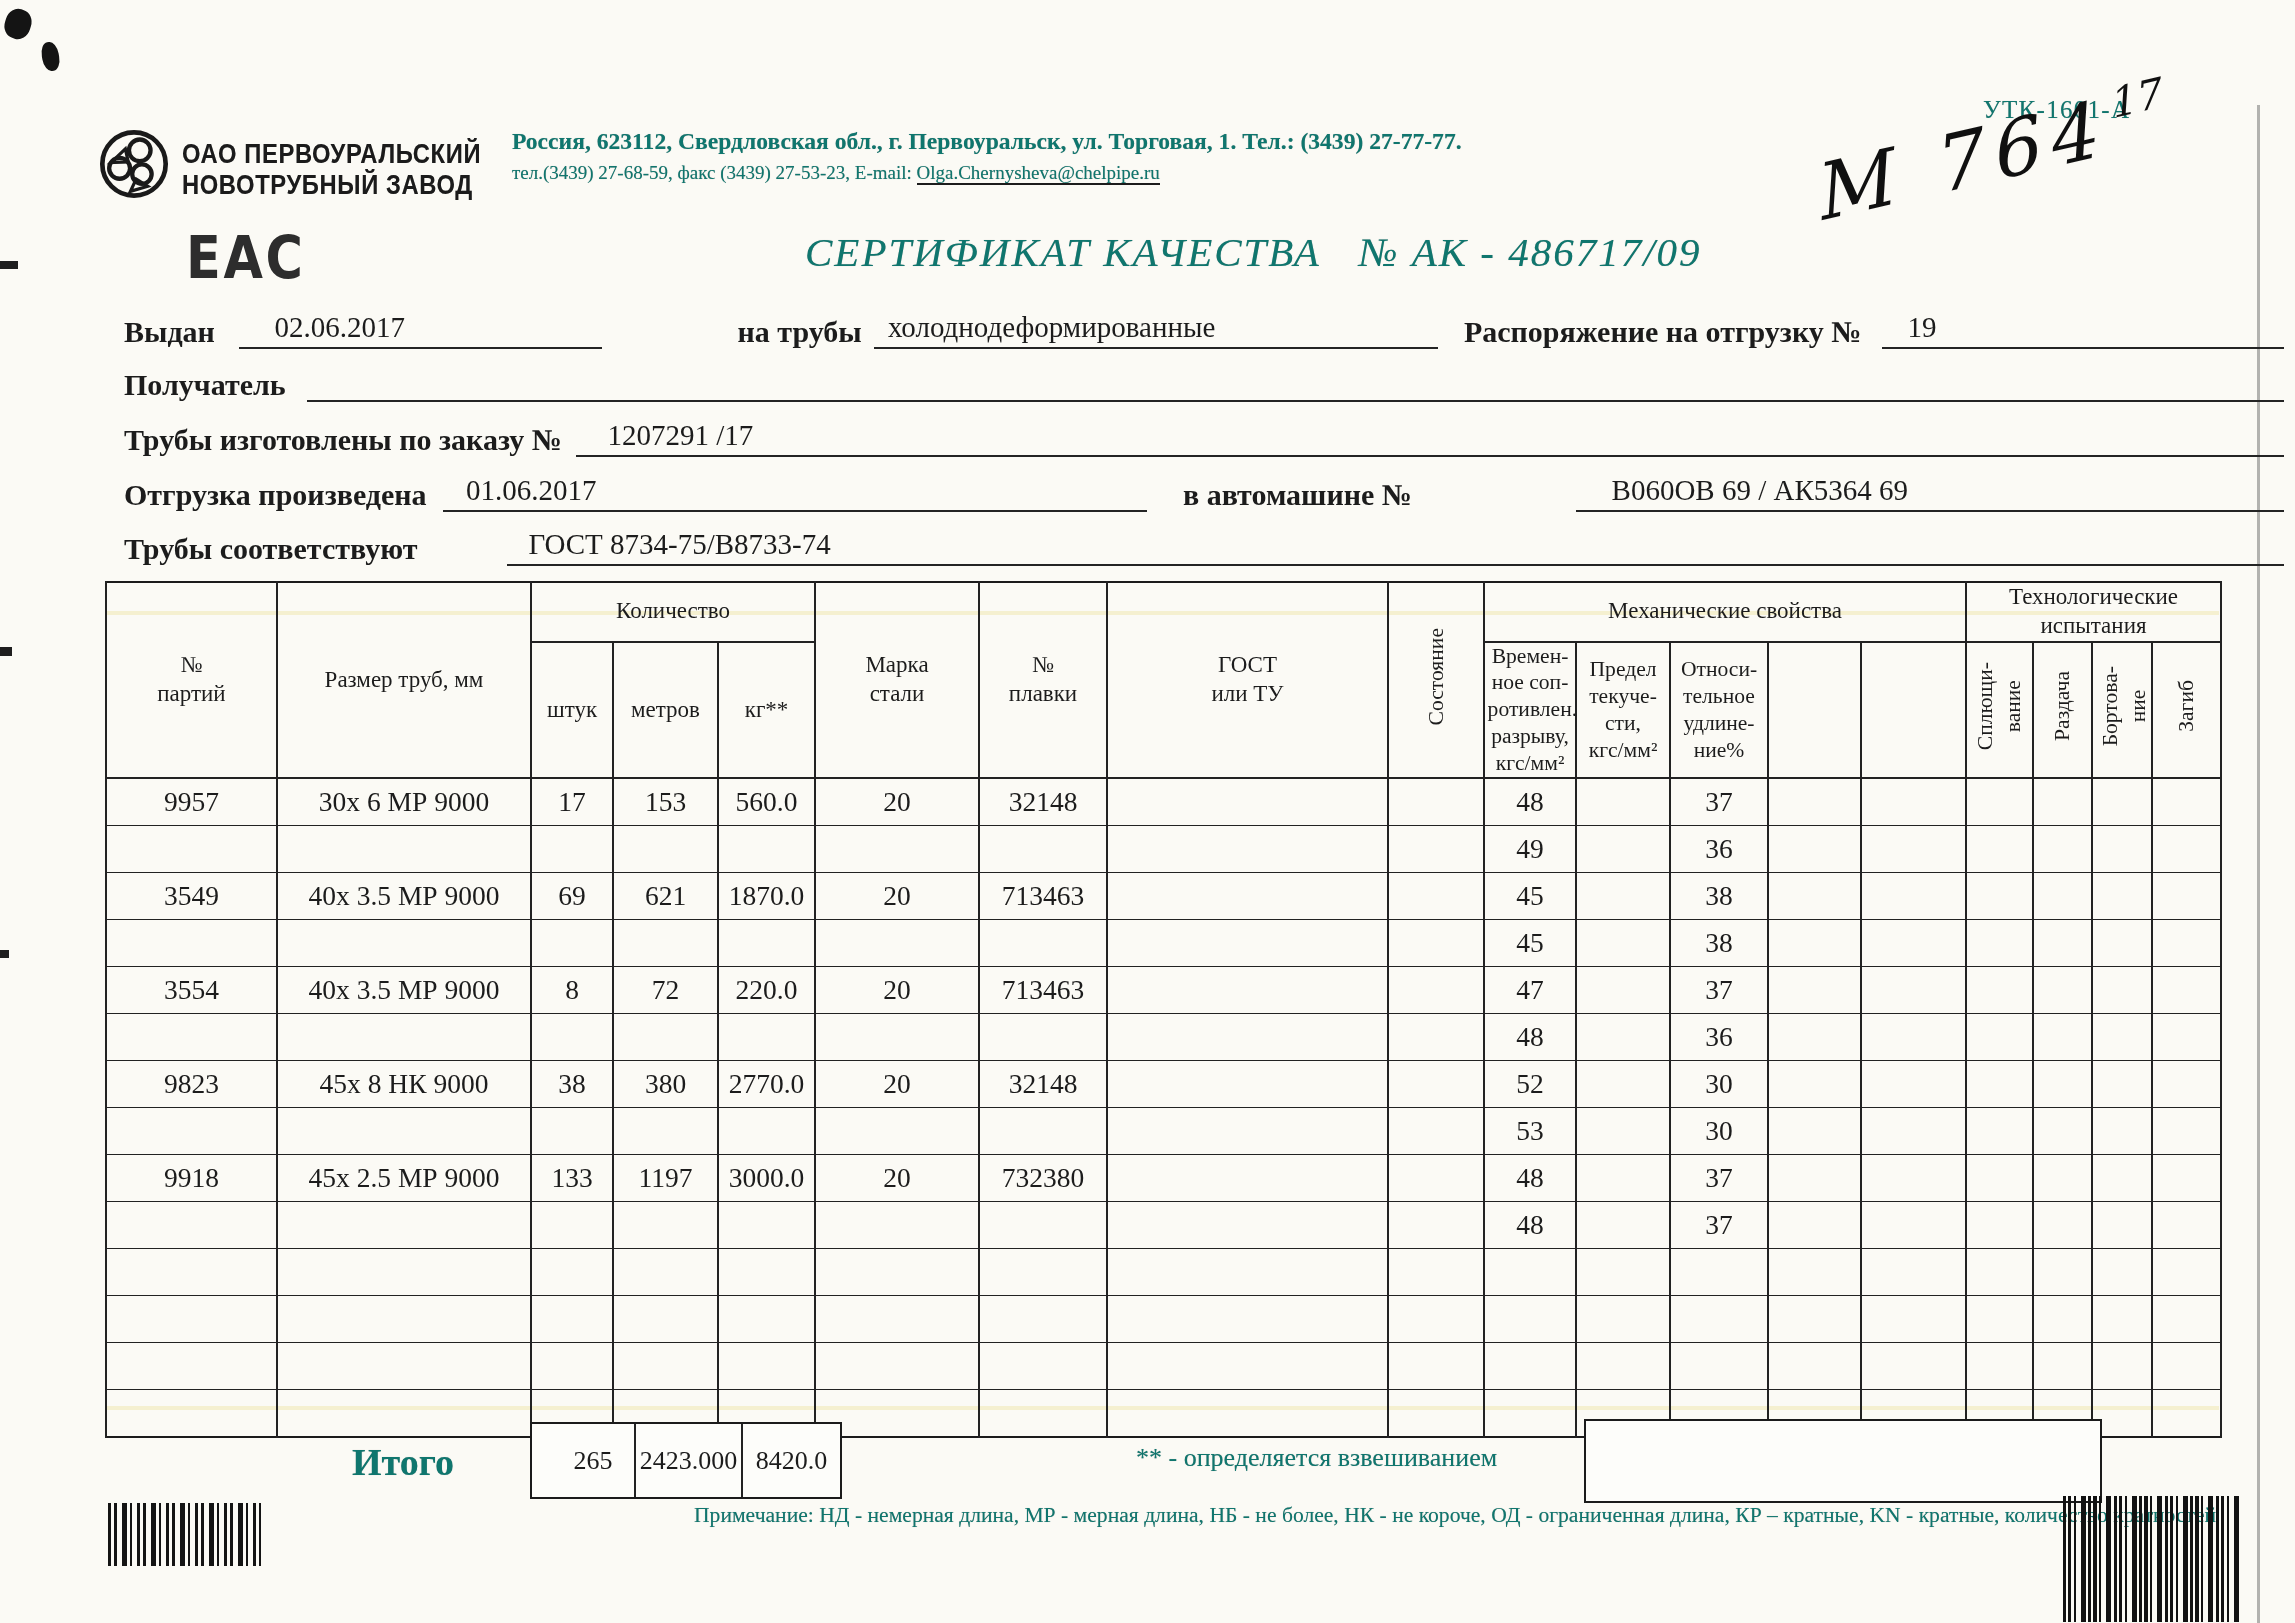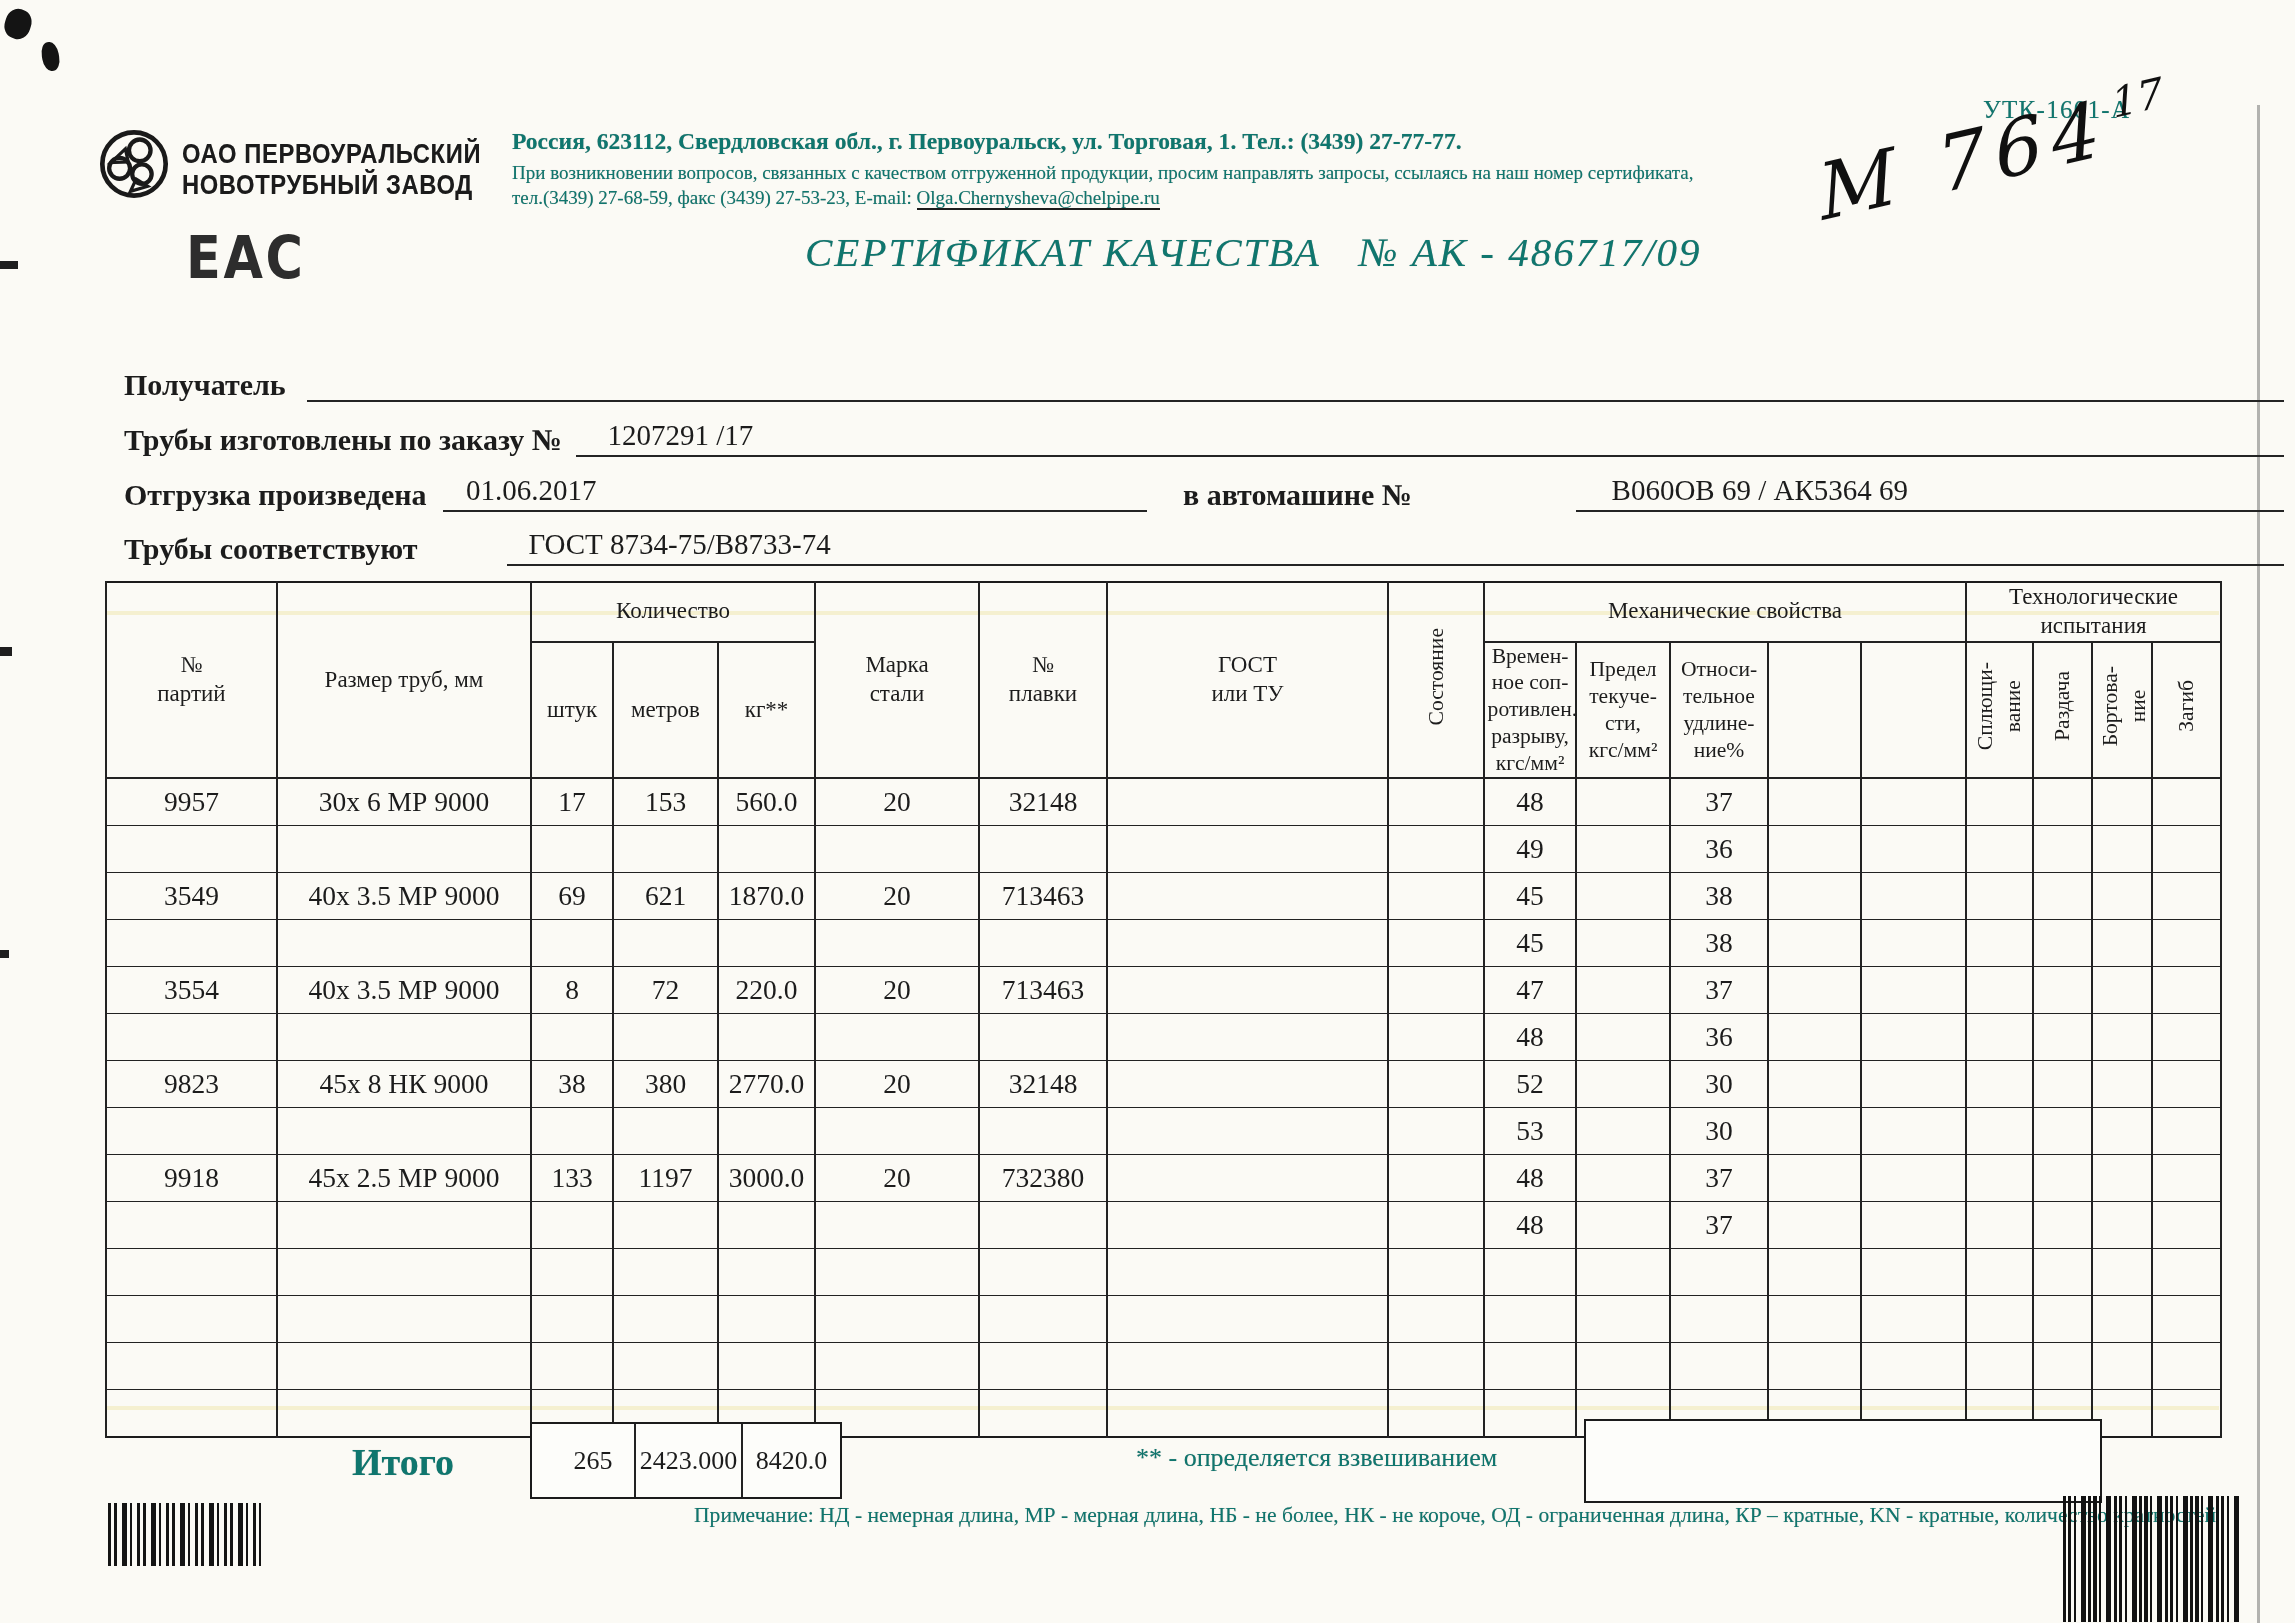--- a/index.html
+++ b/index.html
@@ -102,34 +102,43 @@
 
   <div class="abs company ink" style="left:182px;top:139px;">
     <div>ОАО ПЕРВОУРАЛЬСКИЙ</div>
     <div>НОВОТРУБНЫЙ ЗАВОД</div>
   </div>
 
   <div class="abs eac" style="left:186px;top:224px;">ЕАС</div>
 
   <div class="abs" style="left:512px;top:128px;">
     <div class="addr1 ink">Россия, 623112, Свердловская обл., г. Первоуральск, ул. Торговая, 1. Тел.: (3439) 27-77-77.</div>
-    <div class="addr2 ink">При возникновении вопросов, связанных с качеством отгруженной продукции, просим направлять запросы, ссылаясь на наш номер сертификата,</div>
     <div class="addr3 ink"><span>тел.(3439) 27-68-59, факс (3439) 27-53-23,  E-mail: </span><span class="email">Olga.Chernysheva@chelpipe.ru</span></div>
   </div>
 
   <div class="abs utk ink" style="left:1983px;top:96px;">УТК-1601-А</div>
 
   <div class="abs handwriting" style="left:1825px;top:149px;">
     <span class="hw-main">М 764</span><span class="hw-sup">17</span>
   </div>
 
   <div class="abs title ink" style="left:805px;top:228px;width:962px;">
     <span>СЕРТИФИКАТ КАЧЕСТВА</span><span class="gap"></span><span>№  АК -  486717/09</span>
   </div>
 
+  <div class="frow" style="top:308px;">
+    <span class="flbl">Выдан</span>
+    <span class="fval" style="flex:0 0 327px;margin-left:23.6px;padding-left:36px;">02.06.2017</span>
+    <span class="fsp" style="width:136px;"></span>
+    <span class="flbl">на трубы</span>
+    <span class="fval" style="flex:0 0 550px;margin-left:11.8px;padding-left:14.4px;">холоднодеформированные</span>
+    <span class="fsp" style="width:26px;"></span>
+    <span class="flbl">Распоряжение на отгрузку №</span>
+    <span class="fval grow" style="margin-left:21px;padding-left:25px;">19</span>
+  </div>
 
   <div class="frow" style="top:361px;">
     <span class="flbl">Получатель</span>
     <span class="fval grow" style="margin-left:21px;"></span>
   </div>
 
   <div class="frow" style="top:416px;">
     <span class="flbl">Трубы изготовлены по заказу №</span>
     <span class="fval grow" style="margin-left:14.4px;padding-left:31px;">1207291   /17</span>
   </div>

